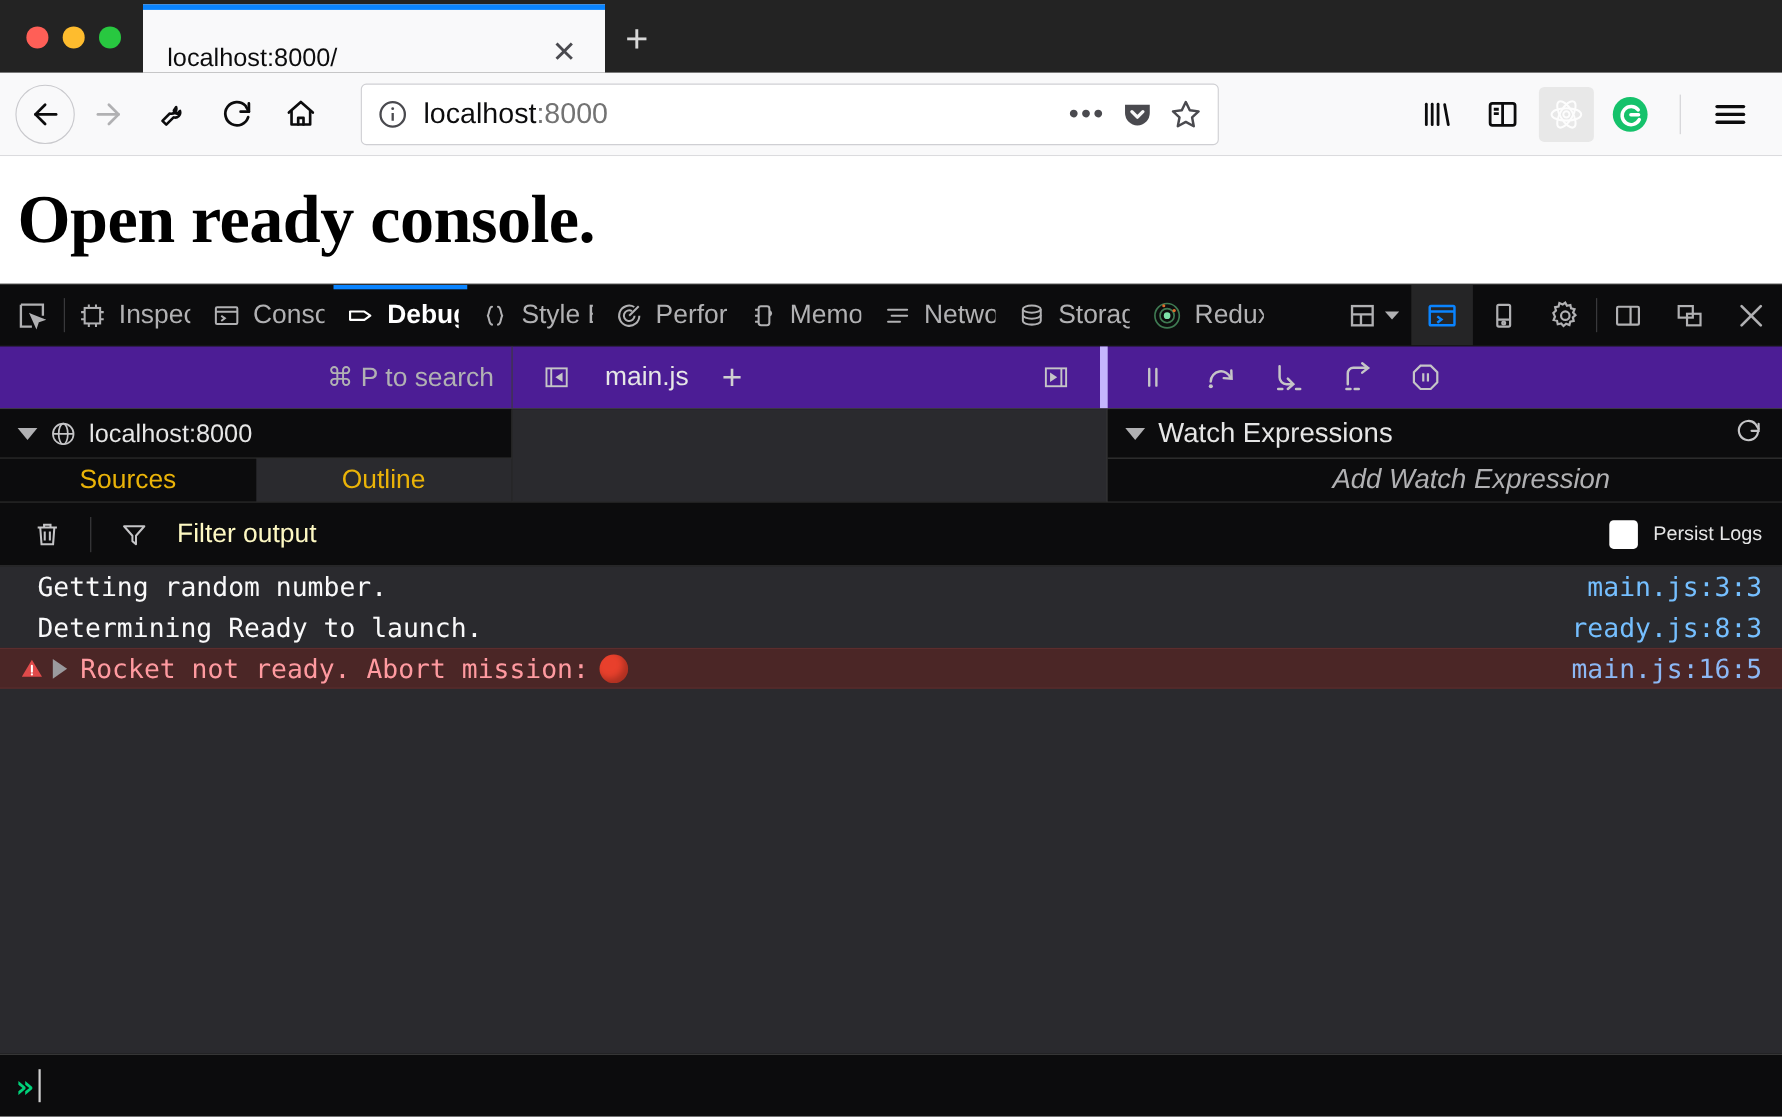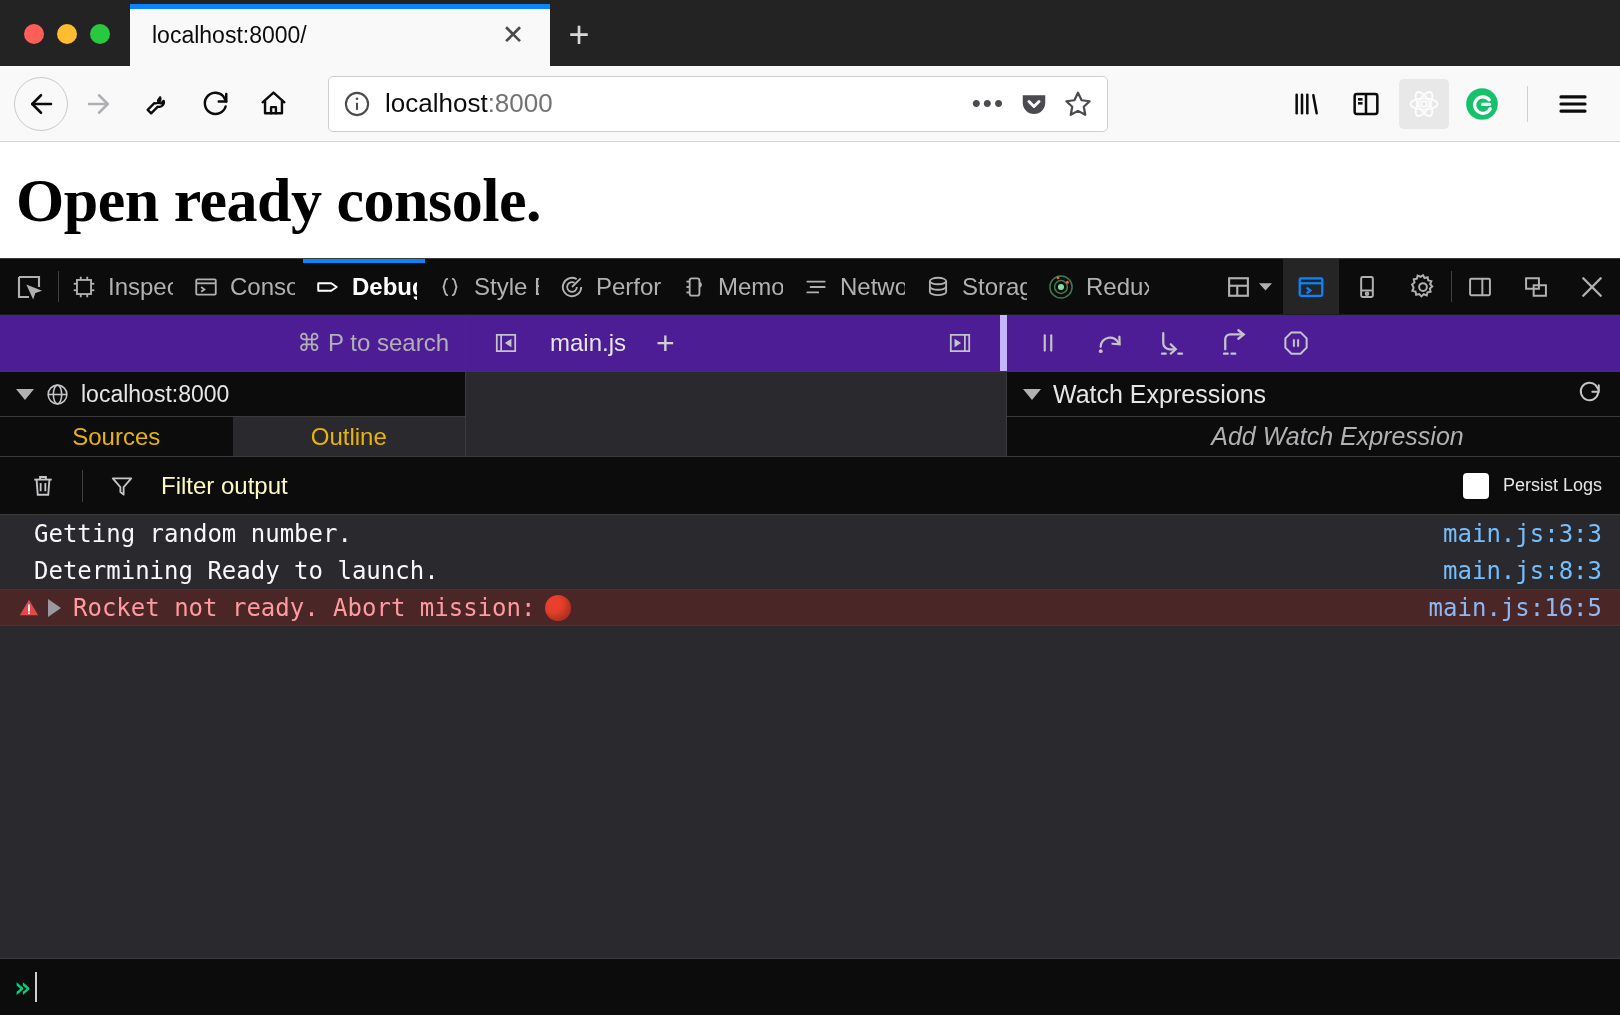--- a/index.html
+++ b/index.html
@@ -23,21 +23,21 @@
     padding: 0 20px 22px 24px;
   }
   .tl-dot { width: 20px; height: 20px; border-radius: 50%; }
   .tl-red { background: #ff5f57; }
   .tl-yellow { background: #febc2e; }
   .tl-green { background: #28c840; }
 
   .browser-tab {
     width: 420px; height: 62px;
     background: #f9f9fa;
-    display: flex; align-items: center;
+    display: flex; align-items: flex-end;
     position: relative;
     padding: 0 18px 0 22px;
   }
   .browser-tab::before {
     content: ""; position: absolute; top: 0; left: 0; right: 0;
     height: 5px; background: #0a84ff;
   }
   .browser-tab-title {
     flex: 1; font-size: 23px; color: #0c0c0d;
     white-space: nowrap; overflow: hidden; text-overflow: ellipsis;
@@ -789,21 +789,21 @@
       </div>
     </div>
 
     <div class="console-output">
       <div class="log-row">
         <span class="log-msg">Getting random number.</span>
         <span class="log-src">main.js:3:3</span>
       </div>
       <div class="log-row">
         <span class="log-msg">Determining Ready to launch.</span>
-        <span class="log-src">main.js:8:3</span>
+        <span class="log-src">ready.js:8:3</span>
       </div>
       <div class="log-row error">
         <span class="err-icon">
           <svg width="22" height="22" viewBox="0 0 24 24">
               <polygon points="12 3 22 20 2 20" fill="#e04a4a"></polygon>
               <line x1="12" y1="9" x2="12" y2="15" stroke="#fff" stroke-width="2" stroke-linecap="round"></line>
               <circle cx="12" cy="17.6" r="1.1" fill="#fff"></circle>
             </svg>
         </span>
         <span class="err-arrow"></span>

